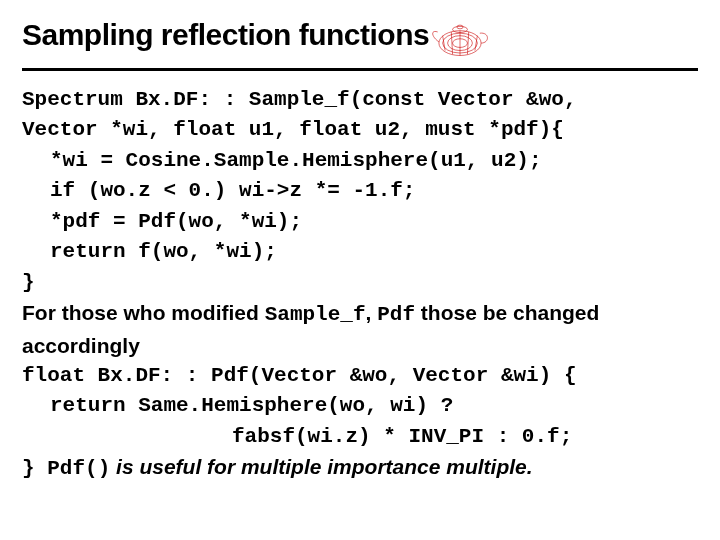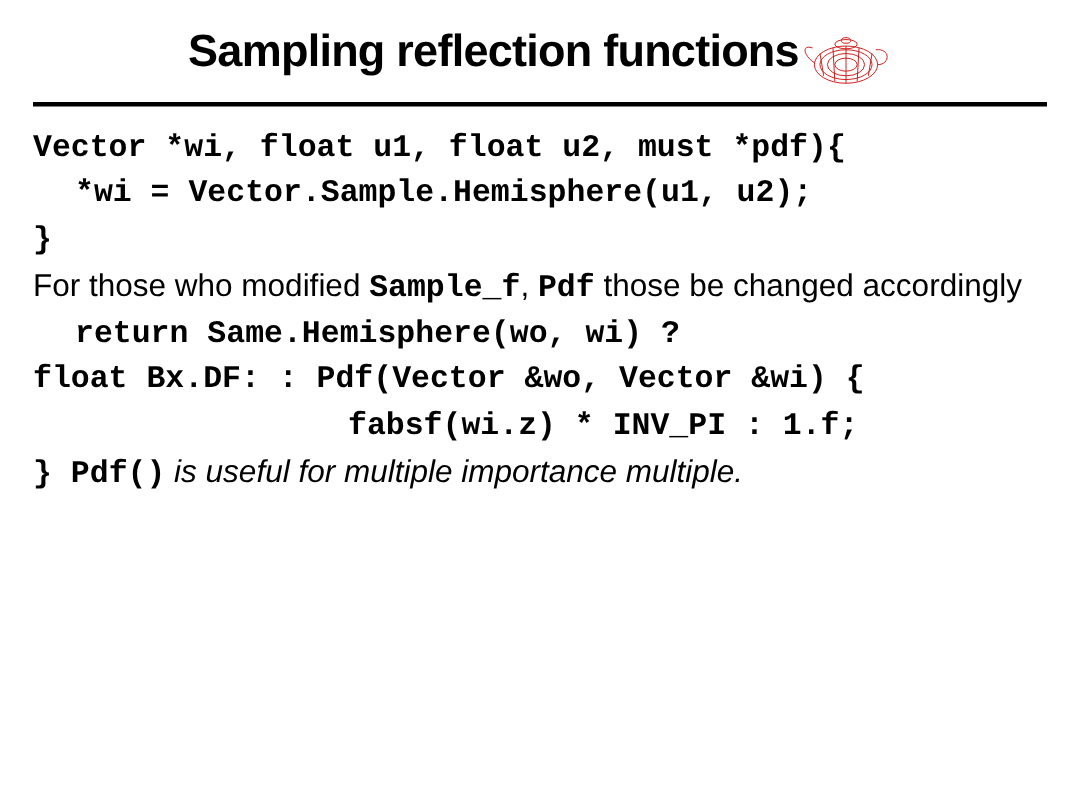--- a/index.html
+++ b/index.html
@@ -7,21 +7,21 @@
     width: 720px;
     height: 540px;
     background: #fff;
     font-family: Verdana, Geneva, sans-serif;
     padding: 18px 22px 0 22px;
     position: relative;
   }
   .header {
     display: flex;
     align-items: flex-start;
-    justify-content: center;
+    justify-content: flex-start;
     border-bottom: 3px solid #000;
     padding-bottom: 6px;
     margin-bottom: 14px;
   }
   .title {
     font-size: 30px;
     font-weight: 700;
     letter-spacing: -0.5px;
     line-height: 1.1;
   }
@@ -33,21 +33,21 @@
   .content {
     font-size: 21px;
     line-height: 1.45;
   }
   .mono {
     font-family: "Courier New", Courier, monospace;
     font-weight: 700;
   }
   .prose {
     font-family: Verdana, Geneva, sans-serif;
-    font-weight: 400;
+    font-weight: 700;
   }
   .ind1 { padding-left: 28px; }
   .indent-big { padding-left: 210px; }
   .italic { font-style: italic; }
 </style>
 </head>
 <body>
 
 <div class="header">
   <div class="title">Sampling reflection functions</div>
@@ -66,28 +66,32 @@
         <line x1="36" y1="22" x2="38" y2="58"></line>
         <line x1="50" y1="20" x2="50" y2="60"></line>
         <line x1="64" y1="22" x2="62" y2="58"></line>
         <line x1="78" y1="28" x2="74" y2="52"></line>
       </g>
     </svg>
   </div>
 </div>
 
 <div class="content">
+  <div class="mono">Spectrum Bx.DF: : Sample_f(const Vector &amp;wo,</div>
   <div class="mono">Vector *wi, float u1, float u2, must *pdf){</div>
-  <div class="mono ind1">*wi = Vector.Sample.Hemisphere(u1, u2);</div>
+  <div class="mono ind1">*wi = Cosine.Sample.Hemisphere(u1, u2);</div>
+  <div class="mono ind1">if (wo.z &lt; 0.) wi-&gt;z *= -1.f;</div>
+  <div class="mono ind1">*pdf = Pdf(wo, *wi);</div>
+  <div class="mono ind1">return f(wo, *wi);</div>
   <div class="mono">}</div>
 
   <div>
     <span class="prose">For those who modified </span><span class="mono">Sample_f</span><span class="prose">, </span><span class="mono">Pdf</span><span class="prose"> those be changed accordingly</span>
   </div>
 
+  <div class="mono">float Bx.DF: : Pdf(Vector &amp;wo, Vector &amp;wi) {</div>
   <div class="mono ind1">return Same.Hemisphere(wo, wi) ?</div>
-  <div class="mono">float Bx.DF: : Pdf(Vector &amp;wo, Vector &amp;wi) {</div>
-  <div class="mono indent-big">fabsf(wi.z) * INV_PI : 1.f;</div>
+  <div class="mono indent-big">fabsf(wi.z) * INV_PI : 0.f;</div>
 
   <div>
     <span class="mono">} </span><span class="mono">Pdf()</span><span class="prose italic"> is useful for multiple importance multiple.</span>
   </div>
 </div>
 
 </body></html>

